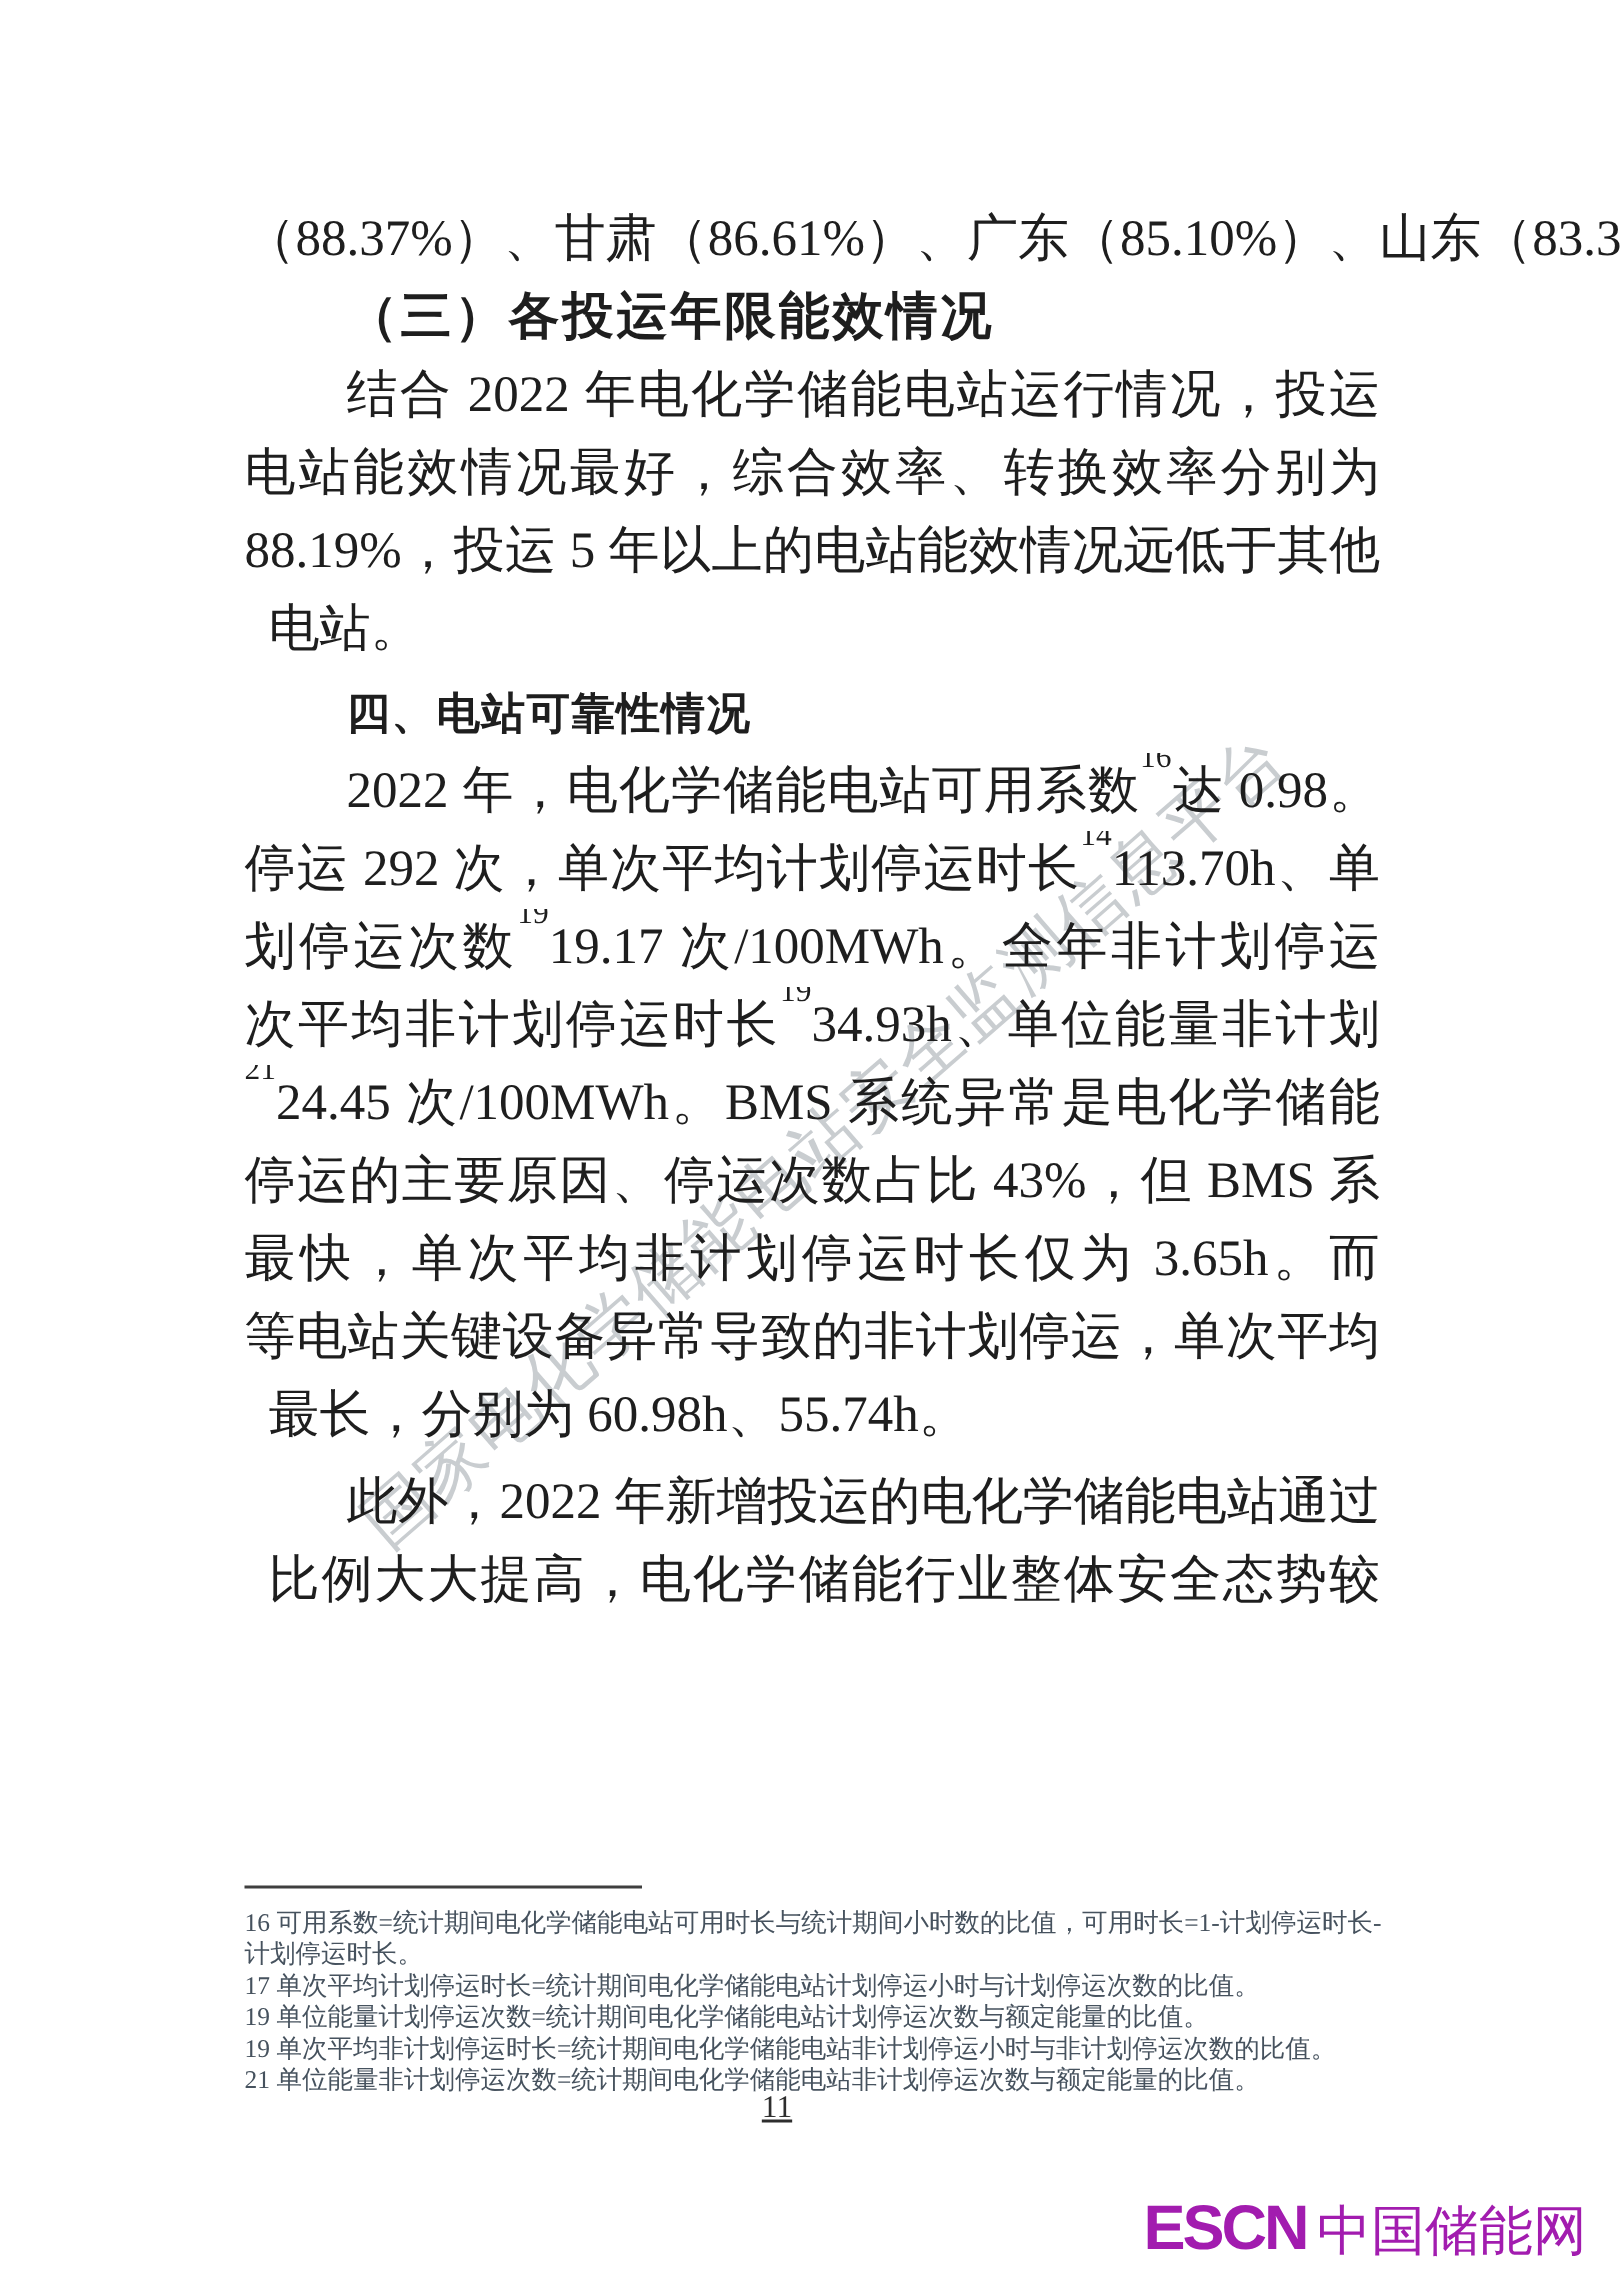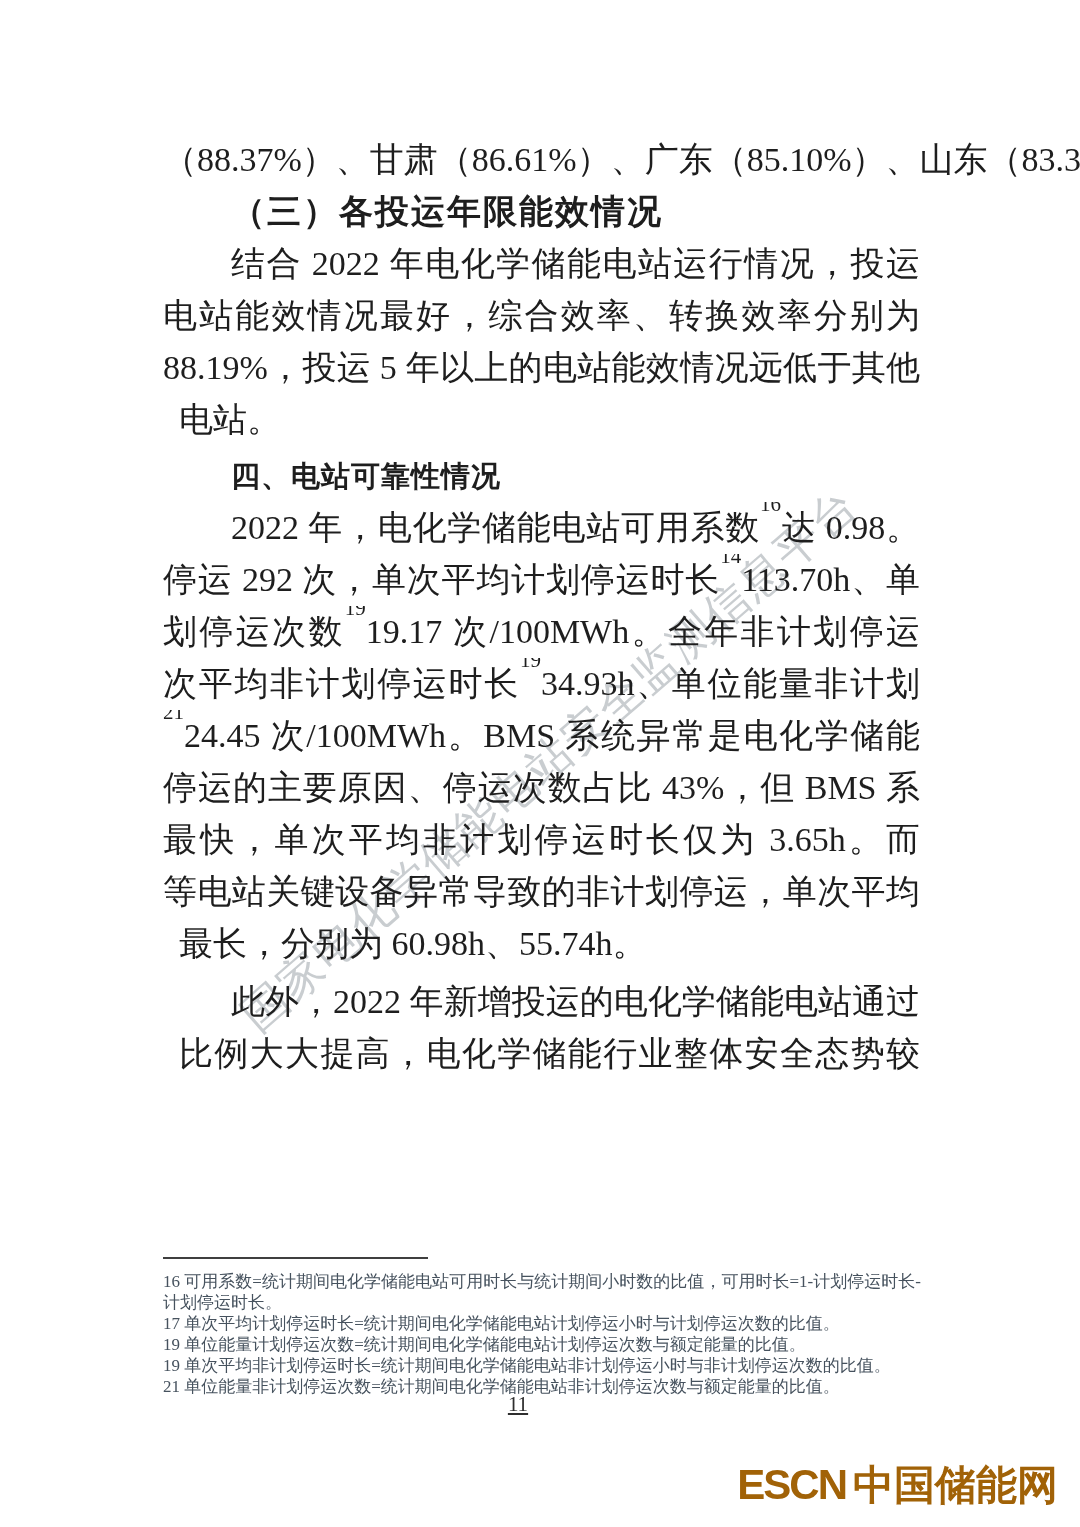--- a/index.html
+++ b/index.html
@@ -94,33 +94,33 @@
     z-index:1;
     text-decoration:underline;
   }
   
   .logo{
     position:absolute;
     right:22px;top:1468px;
     display:flex;
     align-items:baseline;
     z-index:1;
-    color:#a16207;
+    color:#a21caf;
   }
   .logo-escn{
     font-family:"Liberation Sans","DejaVu Sans",sans-serif;
     font-weight:bold;
     font-size:42px;
     line-height:34px;
     letter-spacing:-2px;
   }
   .logo-cn{
     font-family:"Liberation Sans","DejaVu Sans",sans-serif;
-    font-weight:bold;
-    font-size:41px;
+    font-weight:normal;
+    font-size:36px;
     line-height:34px;
     margin-left:7px;
     letter-spacing:0px;
   }
 </style>
 </head>
 <body>
 
 <div class="page">
 

